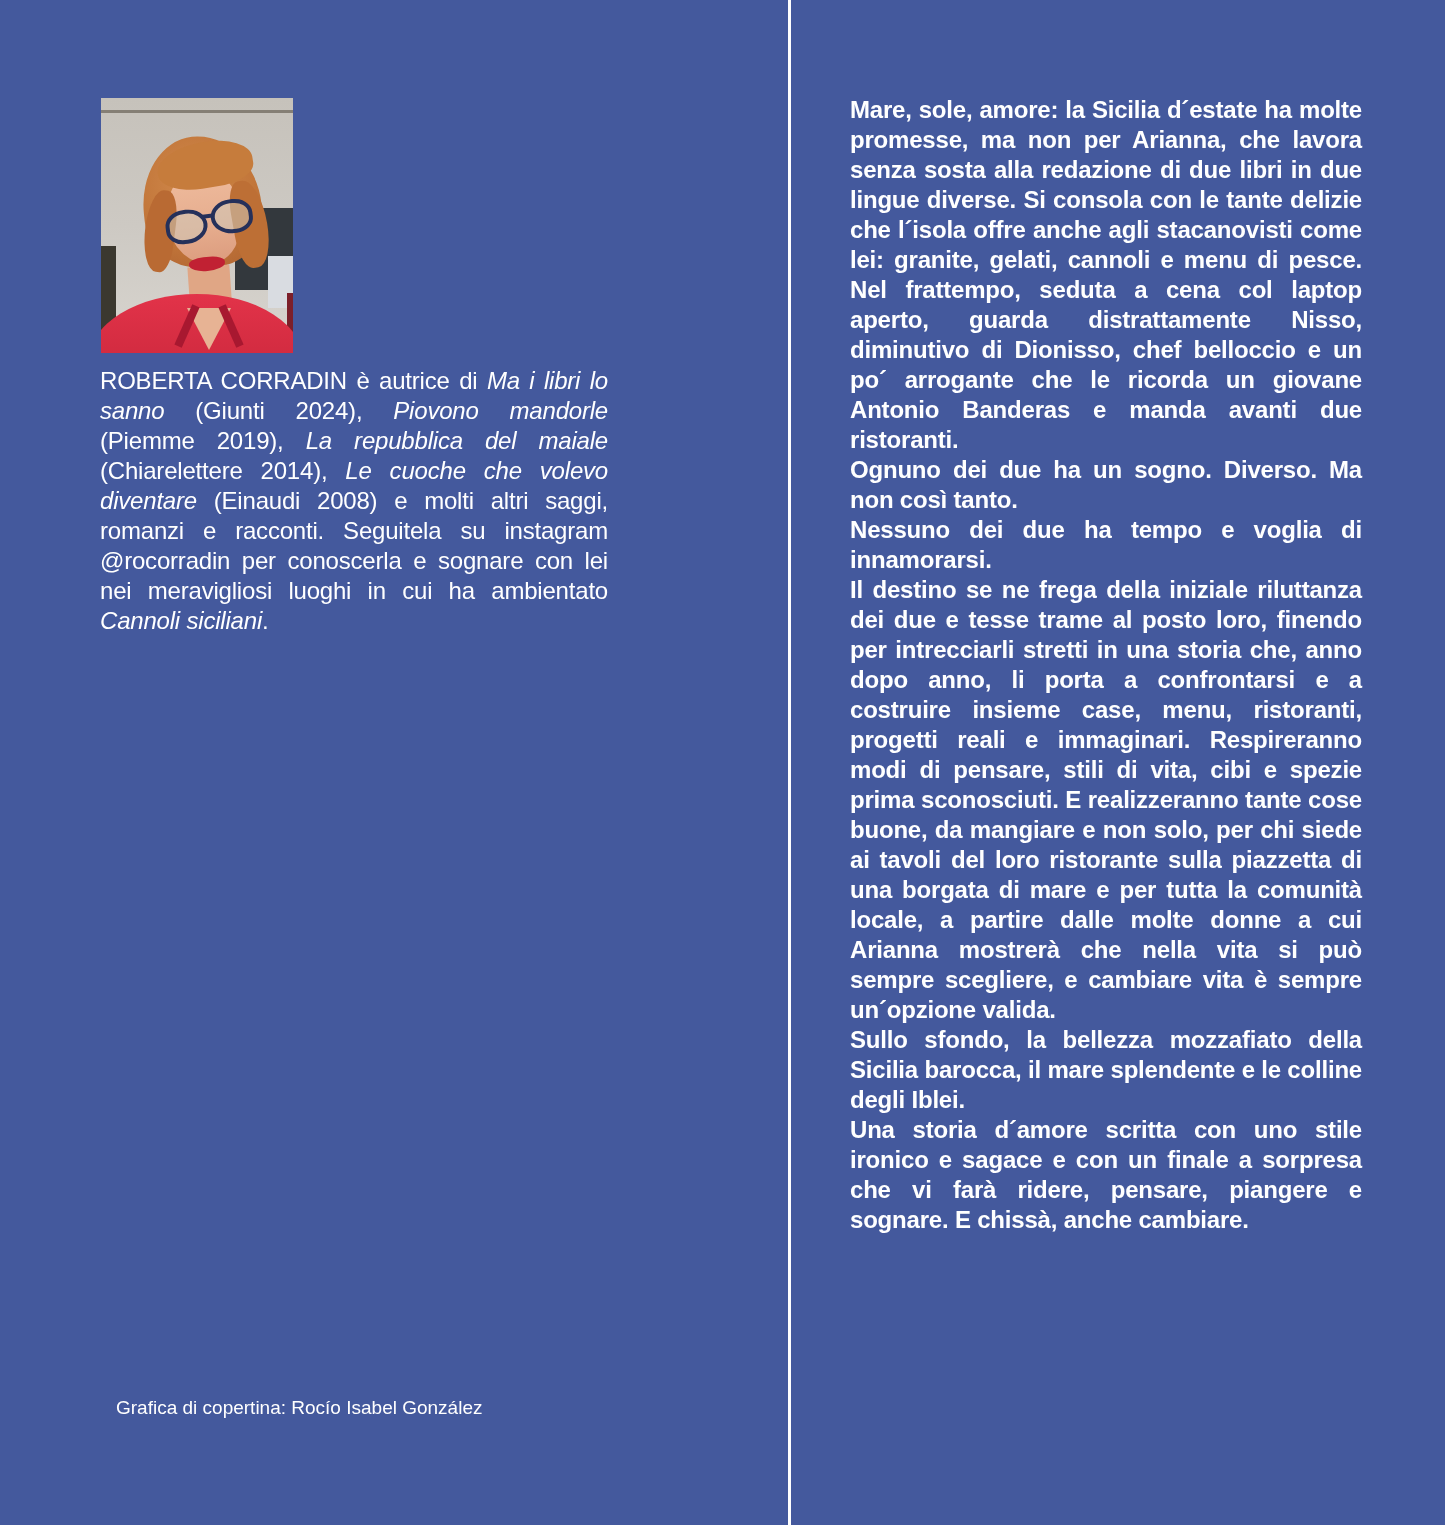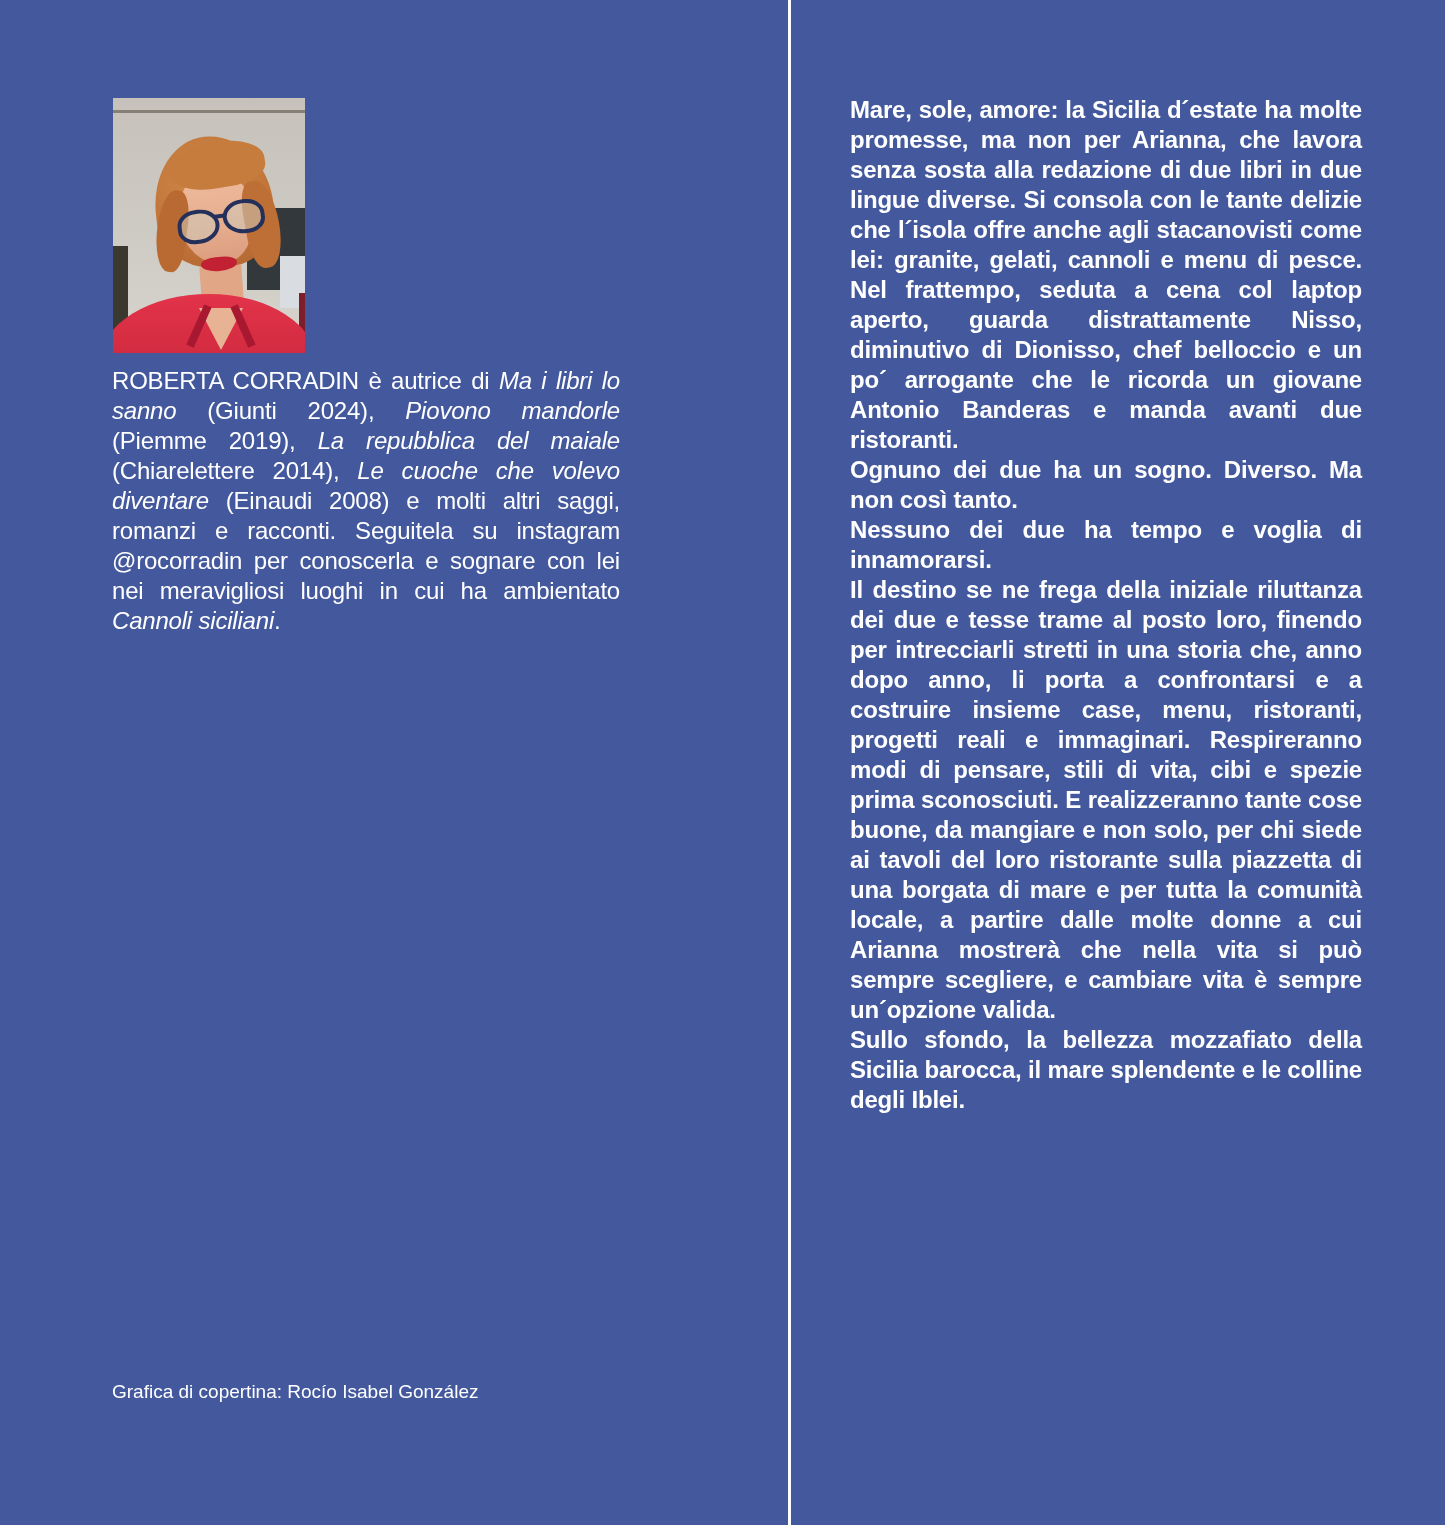--- a/index.html
+++ b/index.html
@@ -10,21 +10,21 @@
   html,body{margin:0;padding:0;}
   body{
     width:1445px;height:1525px;
     background:var(--bg);
     font-family:"Liberation Sans", sans-serif;
     color:var(--text);
     position:relative;
     overflow:hidden;
   }
   .panel{position:absolute;top:0;height:1525px;}
-  .panel.left{left:12px;width:684px;}
+  .panel.left{left:0;width:684px;}
   .panel.right{left:791px;width:654px;}
   .divider{
     position:absolute;left:788px;top:0;width:3px;height:1525px;
     background:var(--divider);
   }
 
   
   .photo{
     position:absolute;left:101px;top:98px;width:192px;height:255px;
     margin:0;overflow:hidden;
@@ -73,21 +73,21 @@
   .bio{
     position:absolute;left:100px;top:366px;width:508px;
     font-size:24px;line-height:30px;text-align:justify;
     letter-spacing:-0.2px;margin:0;
   }
   .bio i{font-style:italic;}
   .credits{
     position:absolute;left:100px;top:1378px;width:560px;
     font-size:19px;line-height:27px;
   }
-  .credits p{margin:0;}
+  .credits p{margin:16px;}
   .synopsis{
     position:absolute;left:59px;top:95px;width:512px;
     font-size:24px;line-height:30px;text-align:justify;
     letter-spacing:-0.2px;
     font-weight:bold;
   }
   .synopsis p{margin:0;}
 </style>
 </head>
 <body>
@@ -128,14 +128,15 @@
 
 <div class="divider"></div>
 
 <div class="panel right">
   <div class="synopsis">
       <p>Mare, sole, amore: la Sicilia d´estate ha molte promesse, ma non per Arianna, che lavora senza sosta alla redazione di due libri in due lingue diverse. Si consola con le tante delizie che l´isola offre anche agli stacanovisti come lei: granite, gelati, cannoli e menu di pesce. Nel frattempo, seduta a cena col laptop aperto, guarda distrattamente Nisso, diminutivo di Dionisso, chef belloccio e un po´ arrogante che le ricorda un giovane Antonio Banderas e manda avanti due ristoranti.</p>
       <p>Ognuno dei due ha un sogno. Diverso. Ma non così tanto.</p>
       <p>Nessuno dei due ha tempo e voglia di innamorarsi.</p>
       <p>Il destino se ne frega della iniziale riluttanza dei due e tesse trame al posto loro, finendo per intrecciarli stretti in una storia che, anno dopo anno, li porta a confrontarsi e a costruire insieme case, menu, ristoranti, progetti reali e immaginari. Respireranno modi di pensare, stili di vita, cibi e spezie prima sconosciuti. E realizzeranno tante cose buone, da mangiare e non solo, per chi siede ai tavoli del loro ristorante sulla piazzetta di una borgata di mare e per tutta la comunità locale, a partire dalle molte donne a cui Arianna mostrerà che nella vita si può sempre scegliere, e cambiare vita è sempre un´opzione valida.</p>
       <p>Sullo sfondo, la bellezza mozzafiato della Sicilia barocca, il mare splendente e le colline degli Iblei.</p>
+      <p>Una storia d´amore scritta con uno stile ironico e sagace e con un finale a sorpresa che vi farà ridere, pensare, piangere e sognare. E chissà, anche cambiare.</p>
     </div>
 </div>
 
 </body></html>

